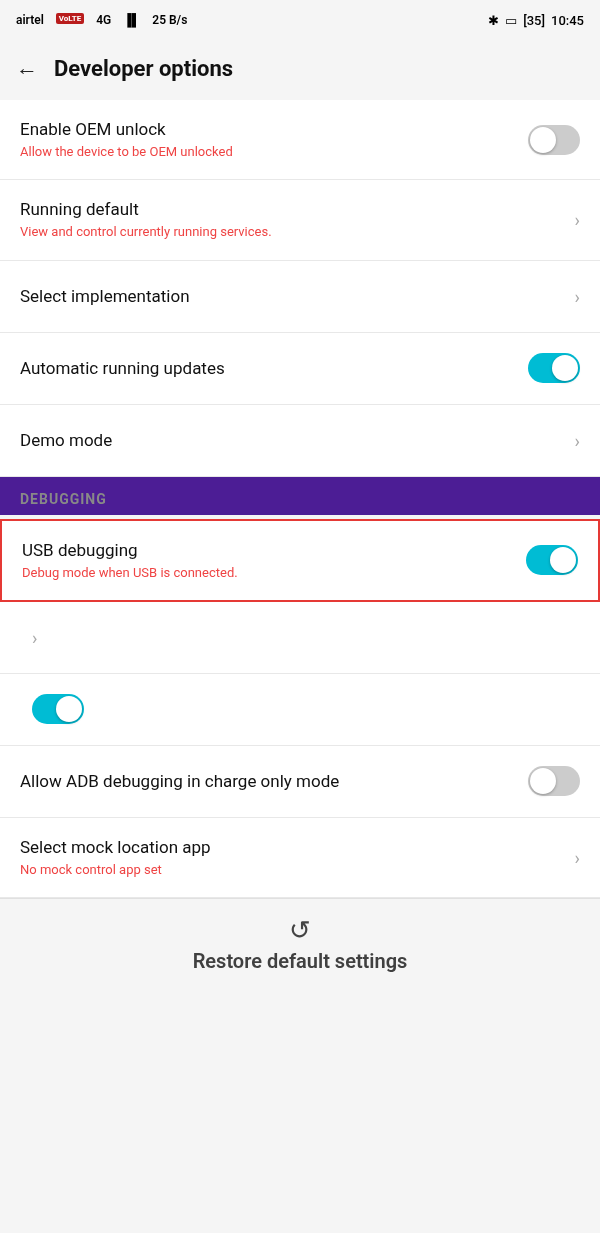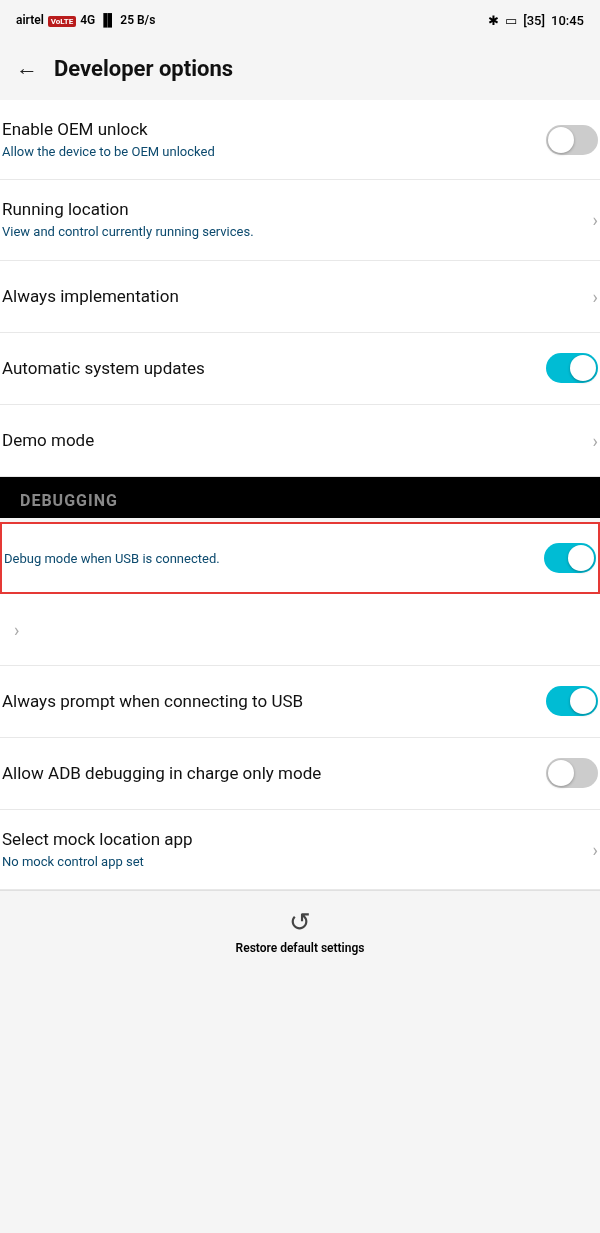--- a/index.html
+++ b/index.html
@@ -19,22 +19,22 @@
       height: 40px;
       display: flex;
       align-items: center;
       justify-content: space-between;
       padding: 0 16px;
       font-size: 13px;
       font-weight: 500;
     }
     .status-left {
       display: flex;
-      align-items: flex-end;
-      gap: 4px;
+      align-items: flex-start;
+      gap: 12px;
       font-size: 12px;
       font-weight: 600;
     }
     .status-right {
       display: flex;
       align-items: center;
       gap: 6px;
       font-size: 13px;
       font-weight: 500;
     }
@@ -72,42 +72,42 @@
     .content {
       background: #fff;
       margin-top: 4px;
     }
 
     
     .setting-item {
       display: flex;
       align-items: center;
       justify-content: space-between;
-      padding: 18px 2px;
+      padding: 18px 20px;
       border-bottom: 1px solid #e8e8e8;
       background: #fff;
       min-height: 72px;
       position: relative;
     }
     .setting-item.highlighted {
       border: 2px solid #e53935;
       margin: 0;
     }
     .setting-text {
       flex: 1;
     }
     .setting-title {
       font-size: 17px;
       font-weight: 400;
       color: #111;
       line-height: 1.3;
     }
     .setting-subtitle {
       font-size: 13px;
-      color: #0c4a6e;
+      color: #ef4444;
       margin-top: 3px;
       line-height: 1.4;
     }
 
     
     .chevron {
       color: #aaa;
       font-size: 18px;
       margin-left: 12px;
     }
@@ -140,23 +140,23 @@
     }
     .toggle.on .toggle-knob {
       left: 24px;
     }
     .toggle.off .toggle-knob {
       left: 2px;
     }
 
     
     .section-header {
-      background: #000000;
+      background: #4c1d95;
       padding: 14px 20px 8px;
-      font-size: 16px;
+      font-size: 14px;
       font-weight: 700;
       color: #888;
       letter-spacing: 1px;
       text-transform: uppercase;
     }
 
     
     .bottom-bar {
       background: #f5f5f5;
       padding: 16px 20px 20px;
@@ -165,23 +165,23 @@
       align-items: center;
       gap: 4px;
       border-top: 1px solid #e0e0e0;
       margin-top: 0;
     }
     .restore-icon {
       font-size: 26px;
       color: #444;
     }
     .restore-label {
-      font-size: 12px;
+      font-size: 20px;
       font-weight: 600;
-      color: #000000;
+      color: #404040;
     }
   </style>
 </head>
 <body>
 
 <div class="status-bar">
   <div class="status-left">
     <span>airtel</span>
     <span class="volte-badge">VoLTE</span>
     <span>4G</span>
@@ -208,65 +208,63 @@
       <div class="setting-text">
         <div class="setting-title">Enable OEM unlock</div>
         <div class="setting-subtitle">Allow the device to be OEM unlocked</div>
       </div>
       <div class="toggle off">
         <div class="toggle-knob"></div>
       </div>
     </div>
     <div class="setting-item">
       <div class="setting-text">
-        <div class="setting-title">Running location</div>
+        <div class="setting-title">Running default</div>
         <div class="setting-subtitle">View and control currently running services.</div>
       </div>
       <span class="chevron">›</span>
     </div>
     <div class="setting-item">
       <div class="setting-text">
-        <div class="setting-title">Always implementation</div>
+        <div class="setting-title">Select implementation</div>
       </div>
       <span class="chevron">›</span>
     </div>
     <div class="setting-item">
       <div class="setting-text">
-        <div class="setting-title">Automatic system updates</div>
+        <div class="setting-title">Automatic running updates</div>
       </div>
       <div class="toggle on">
         <div class="toggle-knob"></div>
       </div>
     </div>
     <div class="setting-item">
       <div class="setting-text">
         <div class="setting-title">Demo mode</div>
       </div>
       <span class="chevron">›</span>
     </div>
   </div>
 
 <div id="debugging-container">
 <div class="section-header">DEBUGGING</div>
     <div class="content">
       <div class="setting-item highlighted">
         <div class="setting-text">
+          <div class="setting-title">USB debugging</div>
           <div class="setting-subtitle">Debug mode when USB is connected.</div>
         </div>
         <div class="toggle on">
           <div class="toggle-knob"></div>
         </div>
       </div>
       <div class="setting-item">
         <span class="chevron">›</span>
       </div>
       <div class="setting-item">
-        <div class="setting-text">
-          <div class="setting-title">Always prompt when connecting to USB</div>
-        </div>
         <div class="toggle on">
           <div class="toggle-knob"></div>
         </div>
       </div>
       <div class="setting-item">
         <div class="setting-text">
           <div class="setting-title">Allow ADB debugging in charge only mode</div>
         </div>
         <div class="toggle off">
           <div class="toggle-knob"></div>

